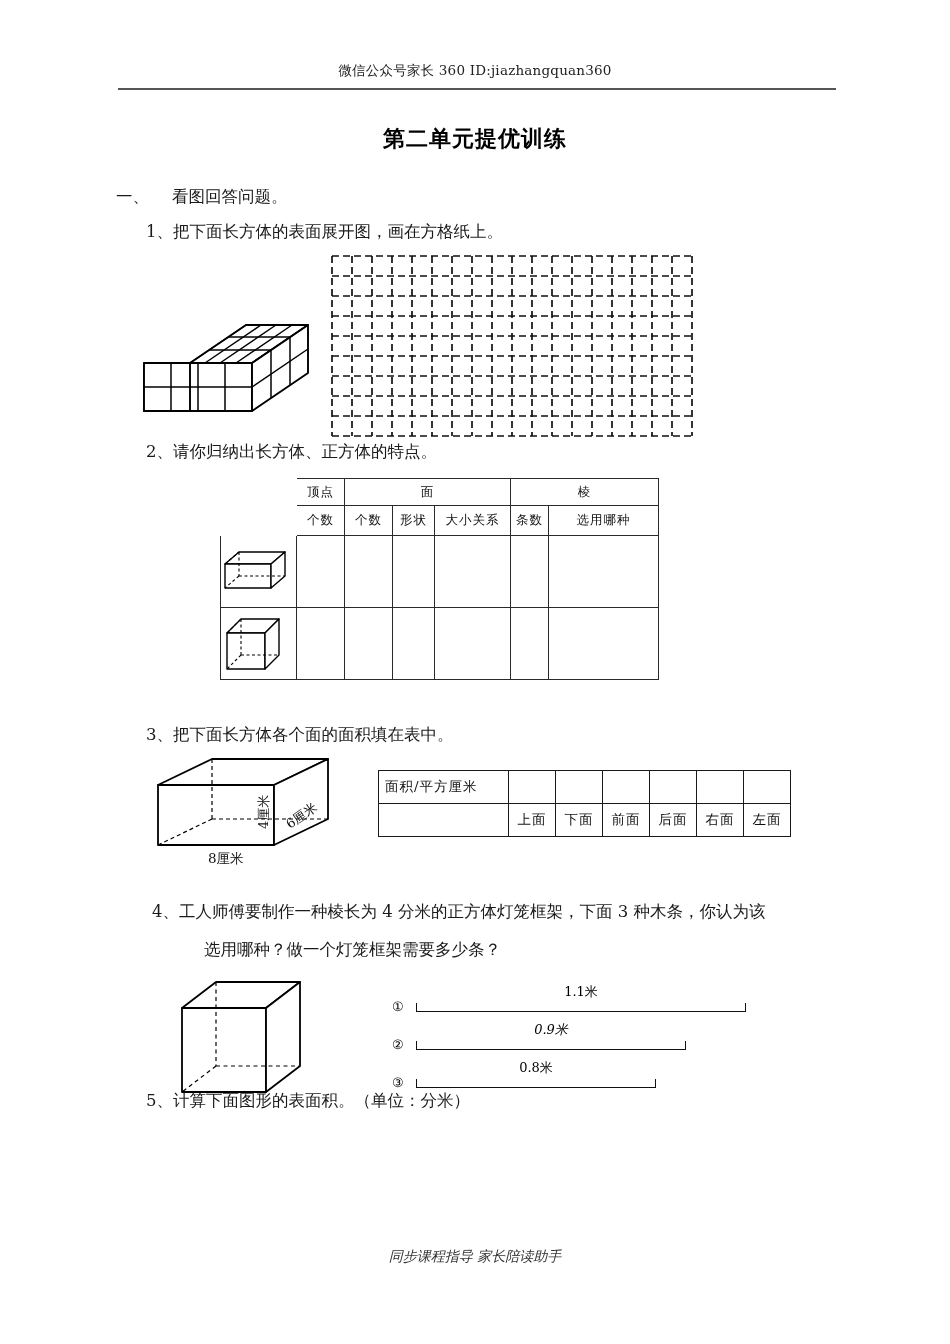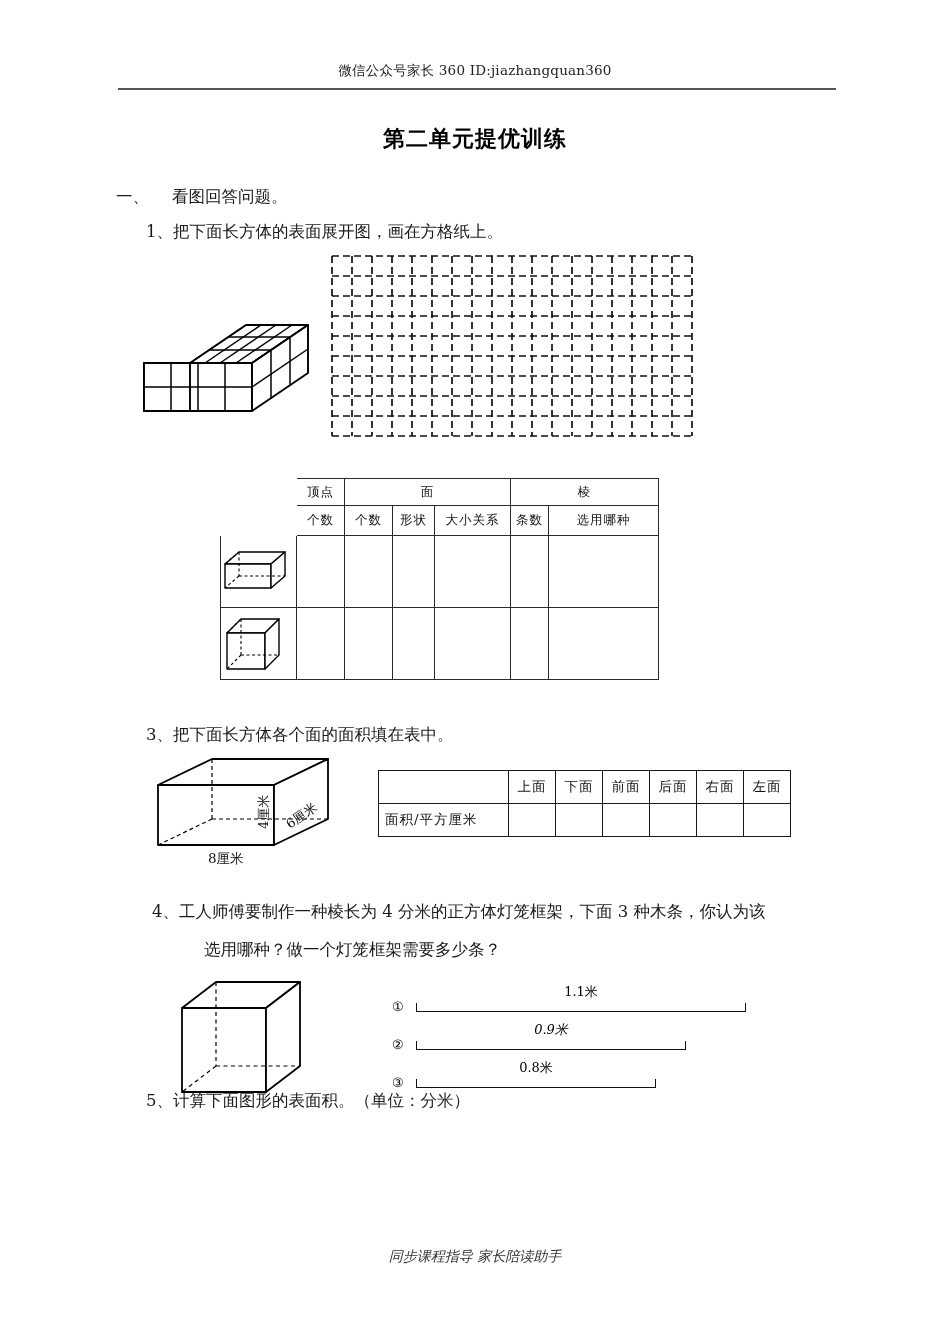--- a/index.html
+++ b/index.html
@@ -233,20 +233,21 @@
         <line x1="2" y1="62" x2="362" y2="62" stroke="#111" stroke-width="1.7" stroke-dasharray="7,4"></line>
         <line x1="2" y1="82" x2="362" y2="82" stroke="#111" stroke-width="1.7" stroke-dasharray="7,4"></line>
         <line x1="2" y1="102" x2="362" y2="102" stroke="#111" stroke-width="1.7" stroke-dasharray="7,4"></line>
         <line x1="2" y1="122" x2="362" y2="122" stroke="#111" stroke-width="1.7" stroke-dasharray="7,4"></line>
         <line x1="2" y1="142" x2="362" y2="142" stroke="#111" stroke-width="1.7" stroke-dasharray="7,4"></line>
         <line x1="2" y1="162" x2="362" y2="162" stroke="#111" stroke-width="1.7" stroke-dasharray="7,4"></line>
         <line x1="2" y1="182" x2="362" y2="182" stroke="#111" stroke-width="1.7" stroke-dasharray="7,4"></line>
       </svg>
   </div>
 
+  <div class="q-text q2">2、请你归纳出长方体、正方体的特点。</div>
 
   <div class="tbl2-wrap">
     <table class="t2">
       <tbody>
         <tr class="hrow1">
           <td class="t2-noborder-left" style="border-color:transparent; border-bottom-color:transparent; width:76px;"></td>
           <td style="width:48px;">顶点</td>
           <td colspan="3">面</td>
           <td colspan="2">棱</td>
         </tr>
@@ -328,36 +329,36 @@
       <text x="58" y="106" font-family="'DejaVu Serif','Liberation Serif',serif" font-size="13.5" fill="#111">8厘米</text>
       <text x="0" y="0" transform="translate(118,72) rotate(-90)" font-family="'DejaVu Serif','Liberation Serif',serif" font-size="13" fill="#111">4厘米</text>
       <text x="0" y="0" transform="translate(140,72) rotate(-35)" font-family="'DejaVu Serif','Liberation Serif',serif" font-size="13" fill="#111">6厘米</text>
     </svg>
   </div>
 
   <div class="tbl3-wrap">
     <table class="t3">
       <tbody>
         <tr>
+          <td class="lbl-col">面积/平方厘米</td>
+          <td class="fc"></td>
+          <td class="fc"></td>
+          <td class="fc"></td>
+          <td class="fc"></td>
+          <td class="fc"></td>
+          <td class="fc"></td>
+        </tr>
+        <tr>
           <td class="lbl-col"></td>
           <td class="fc">上面</td>
           <td class="fc">下面</td>
           <td class="fc">前面</td>
           <td class="fc">后面</td>
           <td class="fc">右面</td>
           <td class="fc">左面</td>
-        </tr>
-        <tr>
-          <td class="lbl-col">面积/平方厘米</td>
-          <td class="fc"></td>
-          <td class="fc"></td>
-          <td class="fc"></td>
-          <td class="fc"></td>
-          <td class="fc"></td>
-          <td class="fc"></td>
         </tr>
       </tbody>
     </table>
   </div>
 
   <div class="q-text q4a">4、工人师傅要制作一种棱长为 4 分米的正方体灯笼框架，下面 3 种木条，你认为该</div>
   <div class="q-text q4b">选用哪种？做一个灯笼框架需要多少条？</div>
 
   <div class="fig-cube4">
     <svg width="160" height="122" viewBox="0 0 160 122">

